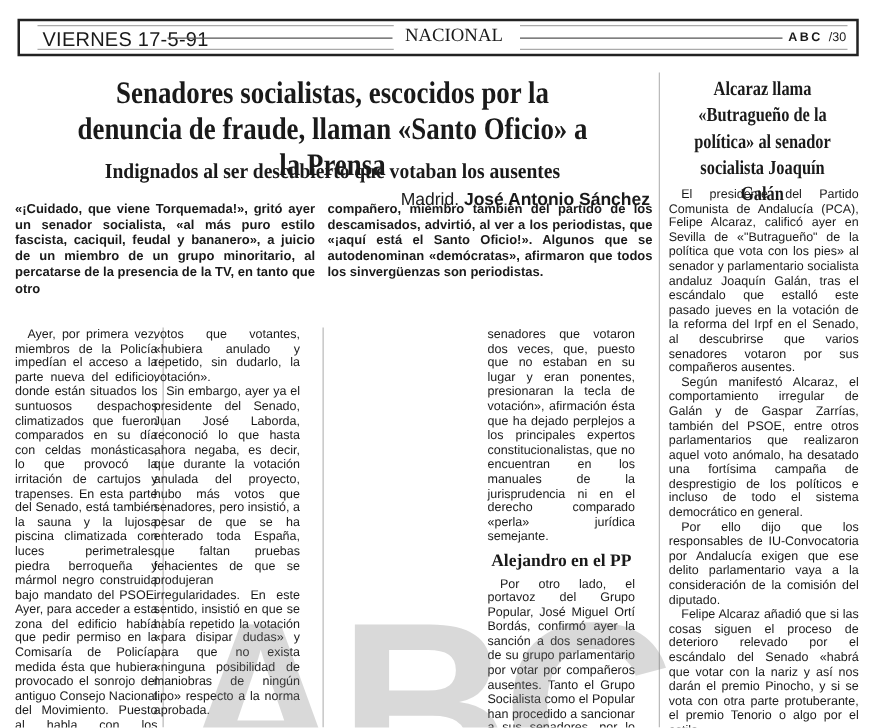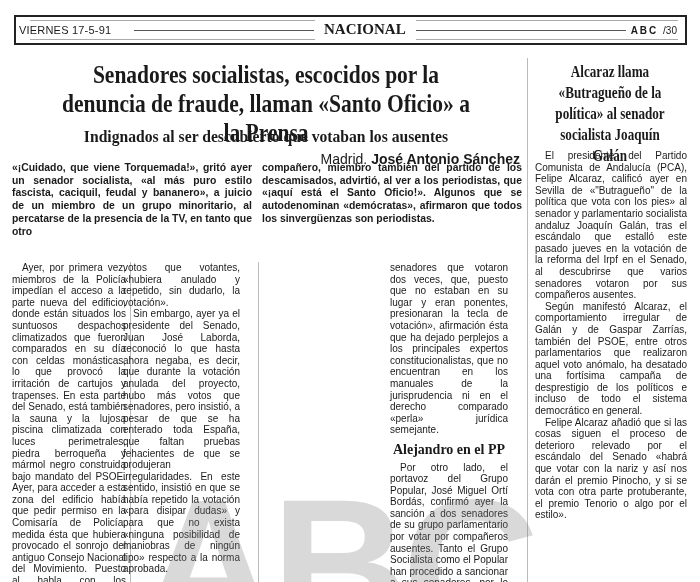--- a/index.html
+++ b/index.html
@@ -1,20 +1,20 @@
 <!DOCTYPE html>
 <html><head>
 <meta charset="utf-8">
 <style>
   html,body{margin:0;padding:0;background:#fff;}
   body{width:700px;height:582px;overflow:hidden;position:relative;font-family:"Liberation Sans",sans-serif;color:#1a1a1a;}
   .page{position:absolute;left:0;top:0;width:700px;height:582px;}
   .topbar{position:absolute;left:14px;top:15px;width:673px;height:30px;border-top:2px solid #222;border-left:2px solid #222;border-right:2px solid #222;border-bottom:2px solid #222;box-sizing:border-box;}
-  .topbar .date{position:absolute;left:3px;top:7px;font-size:11px;letter-spacing:0.2px;}
-  .topbar .section{position:absolute;left:308px;top:4px;font-family:"Liberation Serif",serif;font-weight:bold;font-size:15px;}
+  .topbar .date{position:absolute;left:18px;top:7px;font-size:16px;letter-spacing:0.2px;}
+  .topbar .section{position:absolute;left:308px;top:4px;font-family:"Liberation Serif",serif;font-weight:normal;font-size:15px;}
   .topbar .line{position:absolute;height:1px;background:#555;}
   .topbar .abc{position:absolute;right:8px;top:8px;font-size:10px;font-weight:bold;letter-spacing:2px;}
   .topbar .abc .pg{font-weight:normal;letter-spacing:0;}
   .headline{position:absolute;left:20px;top:60px;width:492px;text-align:center;font-family:"Liberation Serif",serif;font-weight:bold;font-size:25px;line-height:29px;transform:scaleX(0.86);transform-origin:center top;}
   .subhead{position:absolute;left:20px;top:127px;width:492px;text-align:center;font-family:"Liberation Serif",serif;font-weight:bold;font-size:17px;transform:scaleX(0.92);}
   .byline{position:absolute;left:280px;top:151px;width:240px;text-align:right;font-size:14px;}
   .byline b{font-weight:bold;}
   .lead{position:absolute;top:162px;font-size:10.4px;line-height:12.7px;font-weight:bold;text-align:justify;}
   .col{position:absolute;font-size:10px;line-height:11.6px;text-align:justify;top:262px;}
   .col p{margin:0;text-indent:10px;}
@@ -67,17 +67,18 @@
     <h3>Alejandro en el PP</h3>
     <p>Por otro lado, el portavoz del Grupo Popular, José Miguel Ortí Bordás, confirmó ayer la sanción a dos senadores de su grupo parlamentario por votar por compañeros ausentes. Tanto el Grupo Socialista como el Popular han procedido a sancionar a sus senadores, por lo que no han tenido en cuenta el «brillante» argumento jurídico del presidente de la Cámara. Al parecer, los senadores del Grupo Popular que han sido sancionados son Alejandro Meana y Juan José Ortiz. El portavoz del PP expresó su satisfacción por la decisión de la</p>
   </div>
 
   <div class="rule" style="left:527px;top:58px;height:524px;"></div>
 
   <div class="side-head">Alcaraz llama «Butragueño de la política» al senador socialista Joaquín Galán</div>
   <div class="side-body">
     <p>El presidente del Partido Comunista de Andalucía (PCA), Felipe Alcaraz, calificó ayer en Sevilla de «"Butragueño" de la política que vota con los pies» al senador y parlamentario socialista andaluz Joaquín Galán, tras el escándalo que estalló este pasado jueves en la votación de la reforma del Irpf en el Senado, al descubrirse que varios senadores votaron por sus compañeros ausentes.</p>
     <p>Según manifestó Alcaraz, el comportamiento irregular de Galán y de Gaspar Zarrías, también del PSOE, entre otros parlamentarios que realizaron aquel voto anómalo, ha desatado una fortísima campaña de desprestigio de los políticos e incluso de todo el sistema democrático en general.</p>
+    <p>Por ello dijo que los responsables de IU-Convocatoria por Andalucía exigen que ese delito parlamentario vaya a la consideración de la comisión del diputado.</p>
     <p>Felipe Alcaraz añadió que si las cosas siguen el proceso de deterioro relevado por el escándalo del Senado «habrá que votar con la nariz y así nos darán el premio Pinocho, y si se vota con otra parte protuberante, el premio Tenorio o algo por el estilo».</p>
   </div>
 
   <div class="watermark">ABC</div>
 </div>
 
 </body></html>

